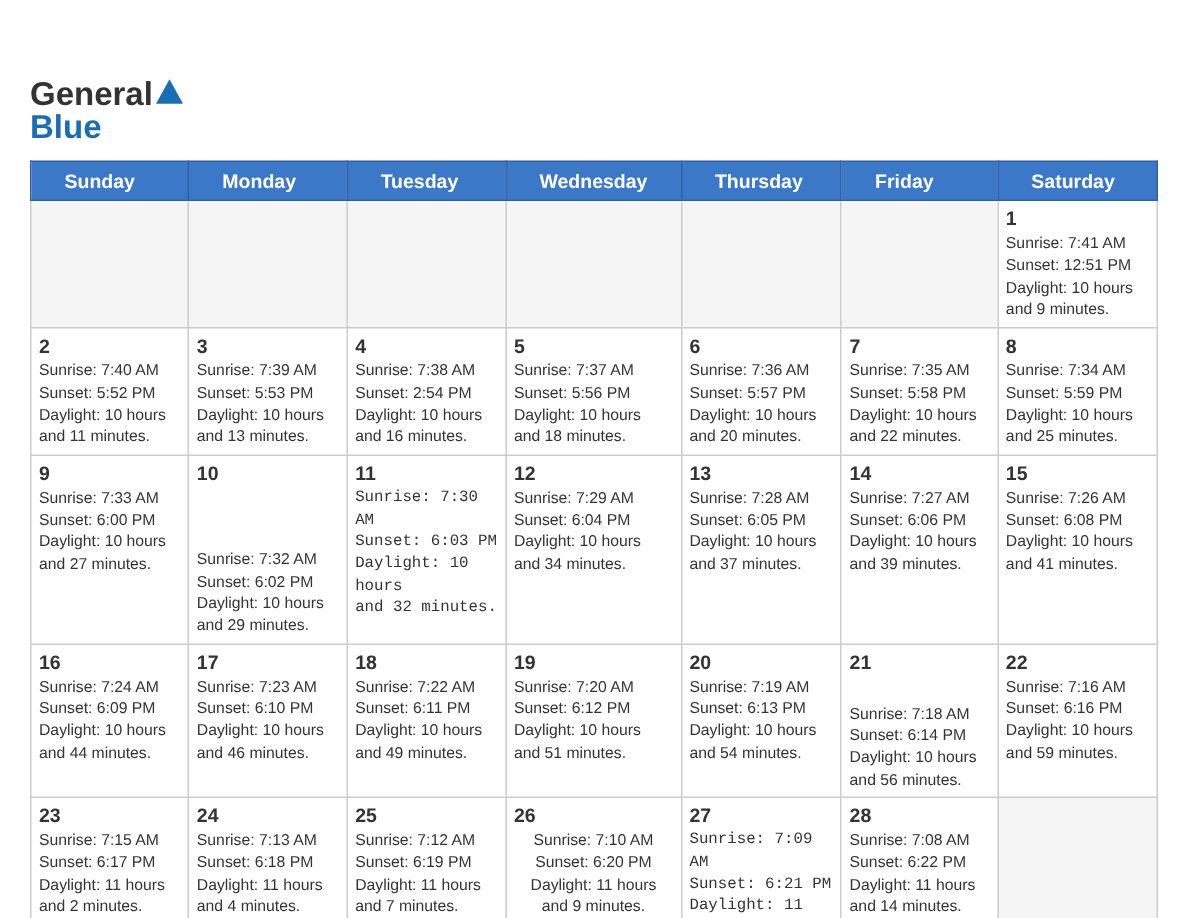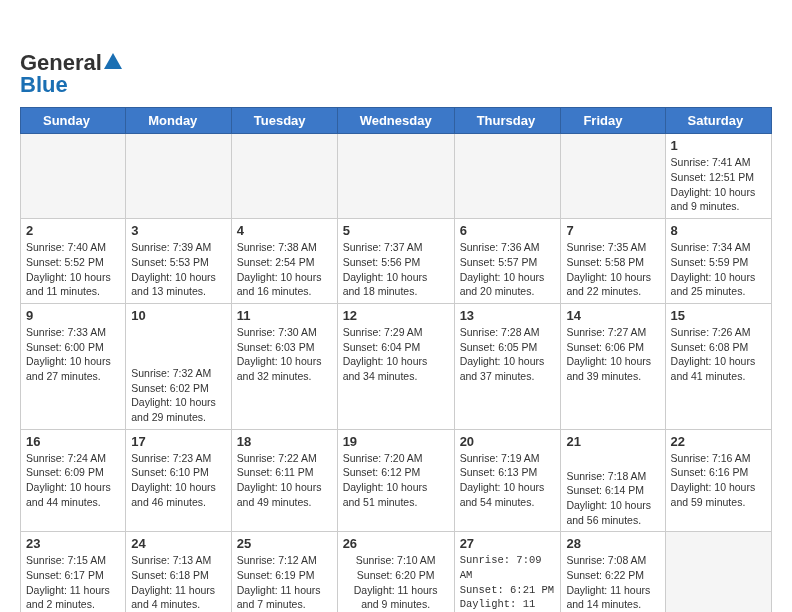--- a/index.html
+++ b/index.html
@@ -204,21 +204,21 @@
           </td>
           <td>
             <span class="day-num">10</span>
             <div class="day-info" style="white-space: pre-line; margin-top: 43px;">Sunrise: 7:32 AM
 Sunset: 6:02 PM
 Daylight: 10 hours
 and 29 minutes.</div>
           </td>
           <td>
             <span class="day-num">11</span>
-            <div class="day-info" style="white-space: pre-line;">Sunrise: 7:30 AM
+            <div class="day-info" style="white-space: pre-line; font-family: Liberation Mono, monospace;">Sunrise: 7:30 AM
 Sunset: 6:03 PM
 Daylight: 10 hours
 and 32 minutes.</div>
           </td>
           <td>
             <span class="day-num">12</span>
             <div class="day-info" style="white-space: pre-line;">Sunrise: 7:29 AM
 Sunset: 6:04 PM
 Daylight: 10 hours
 and 34 minutes.</div>

